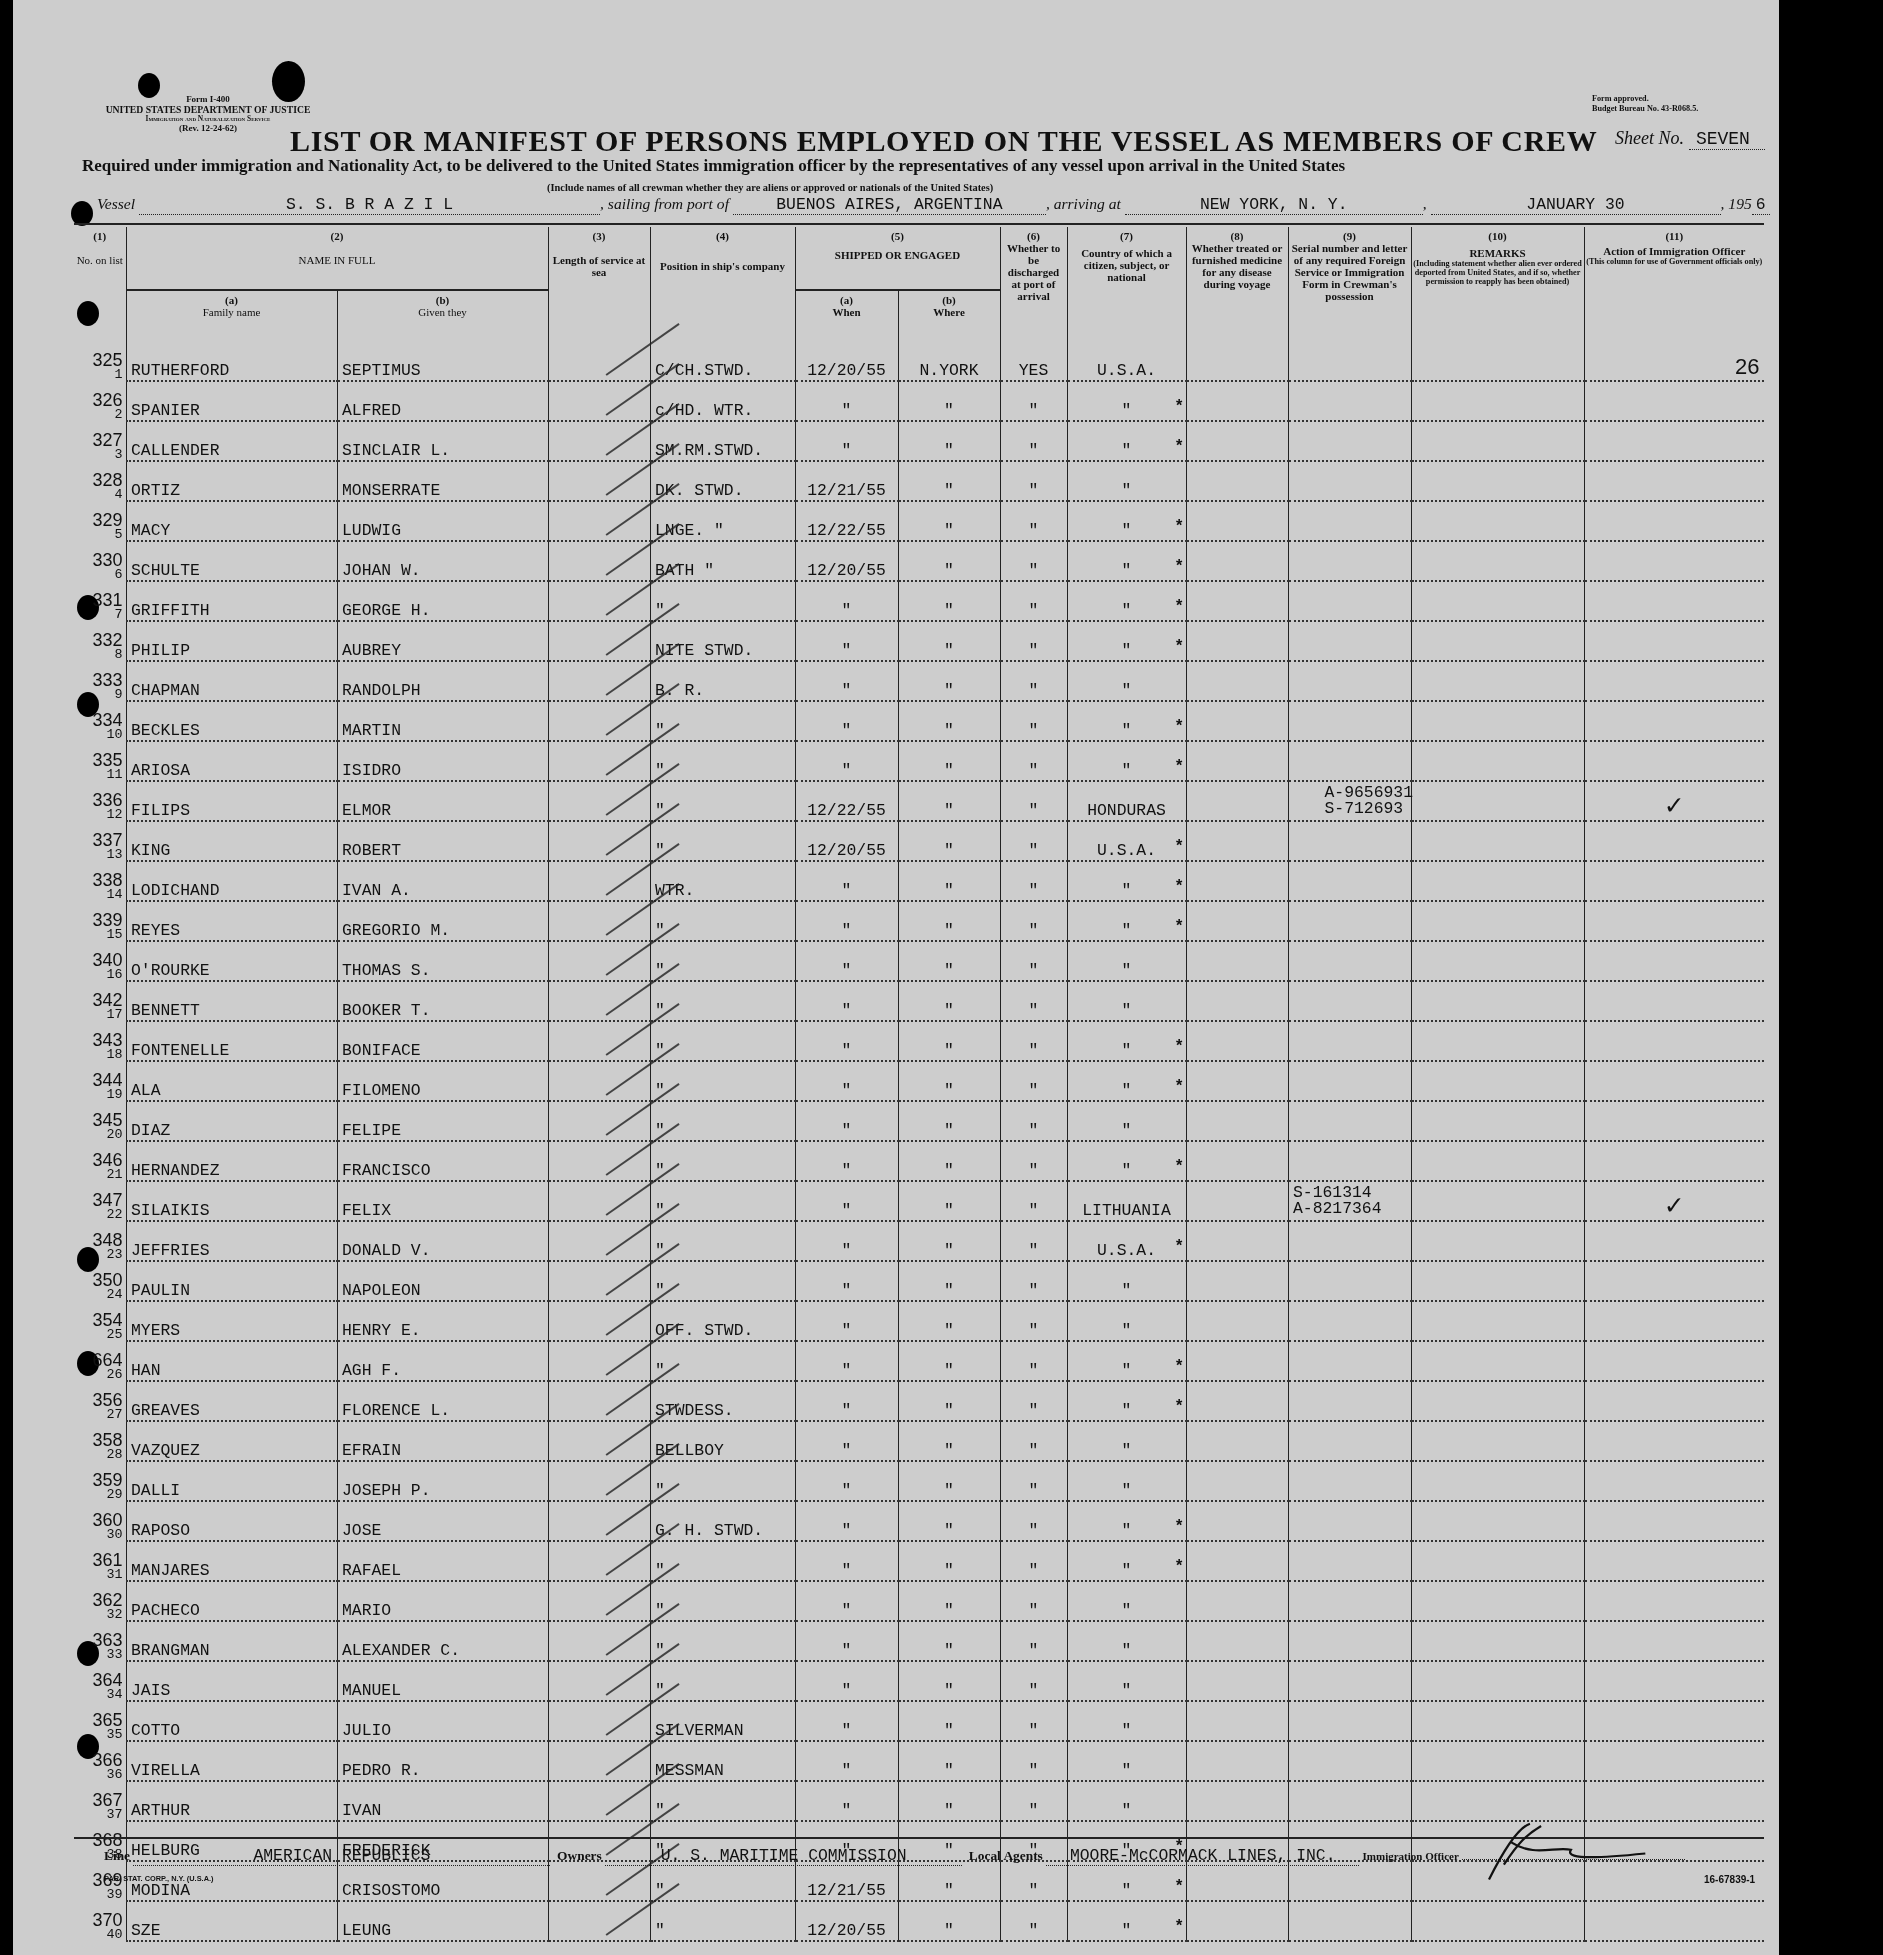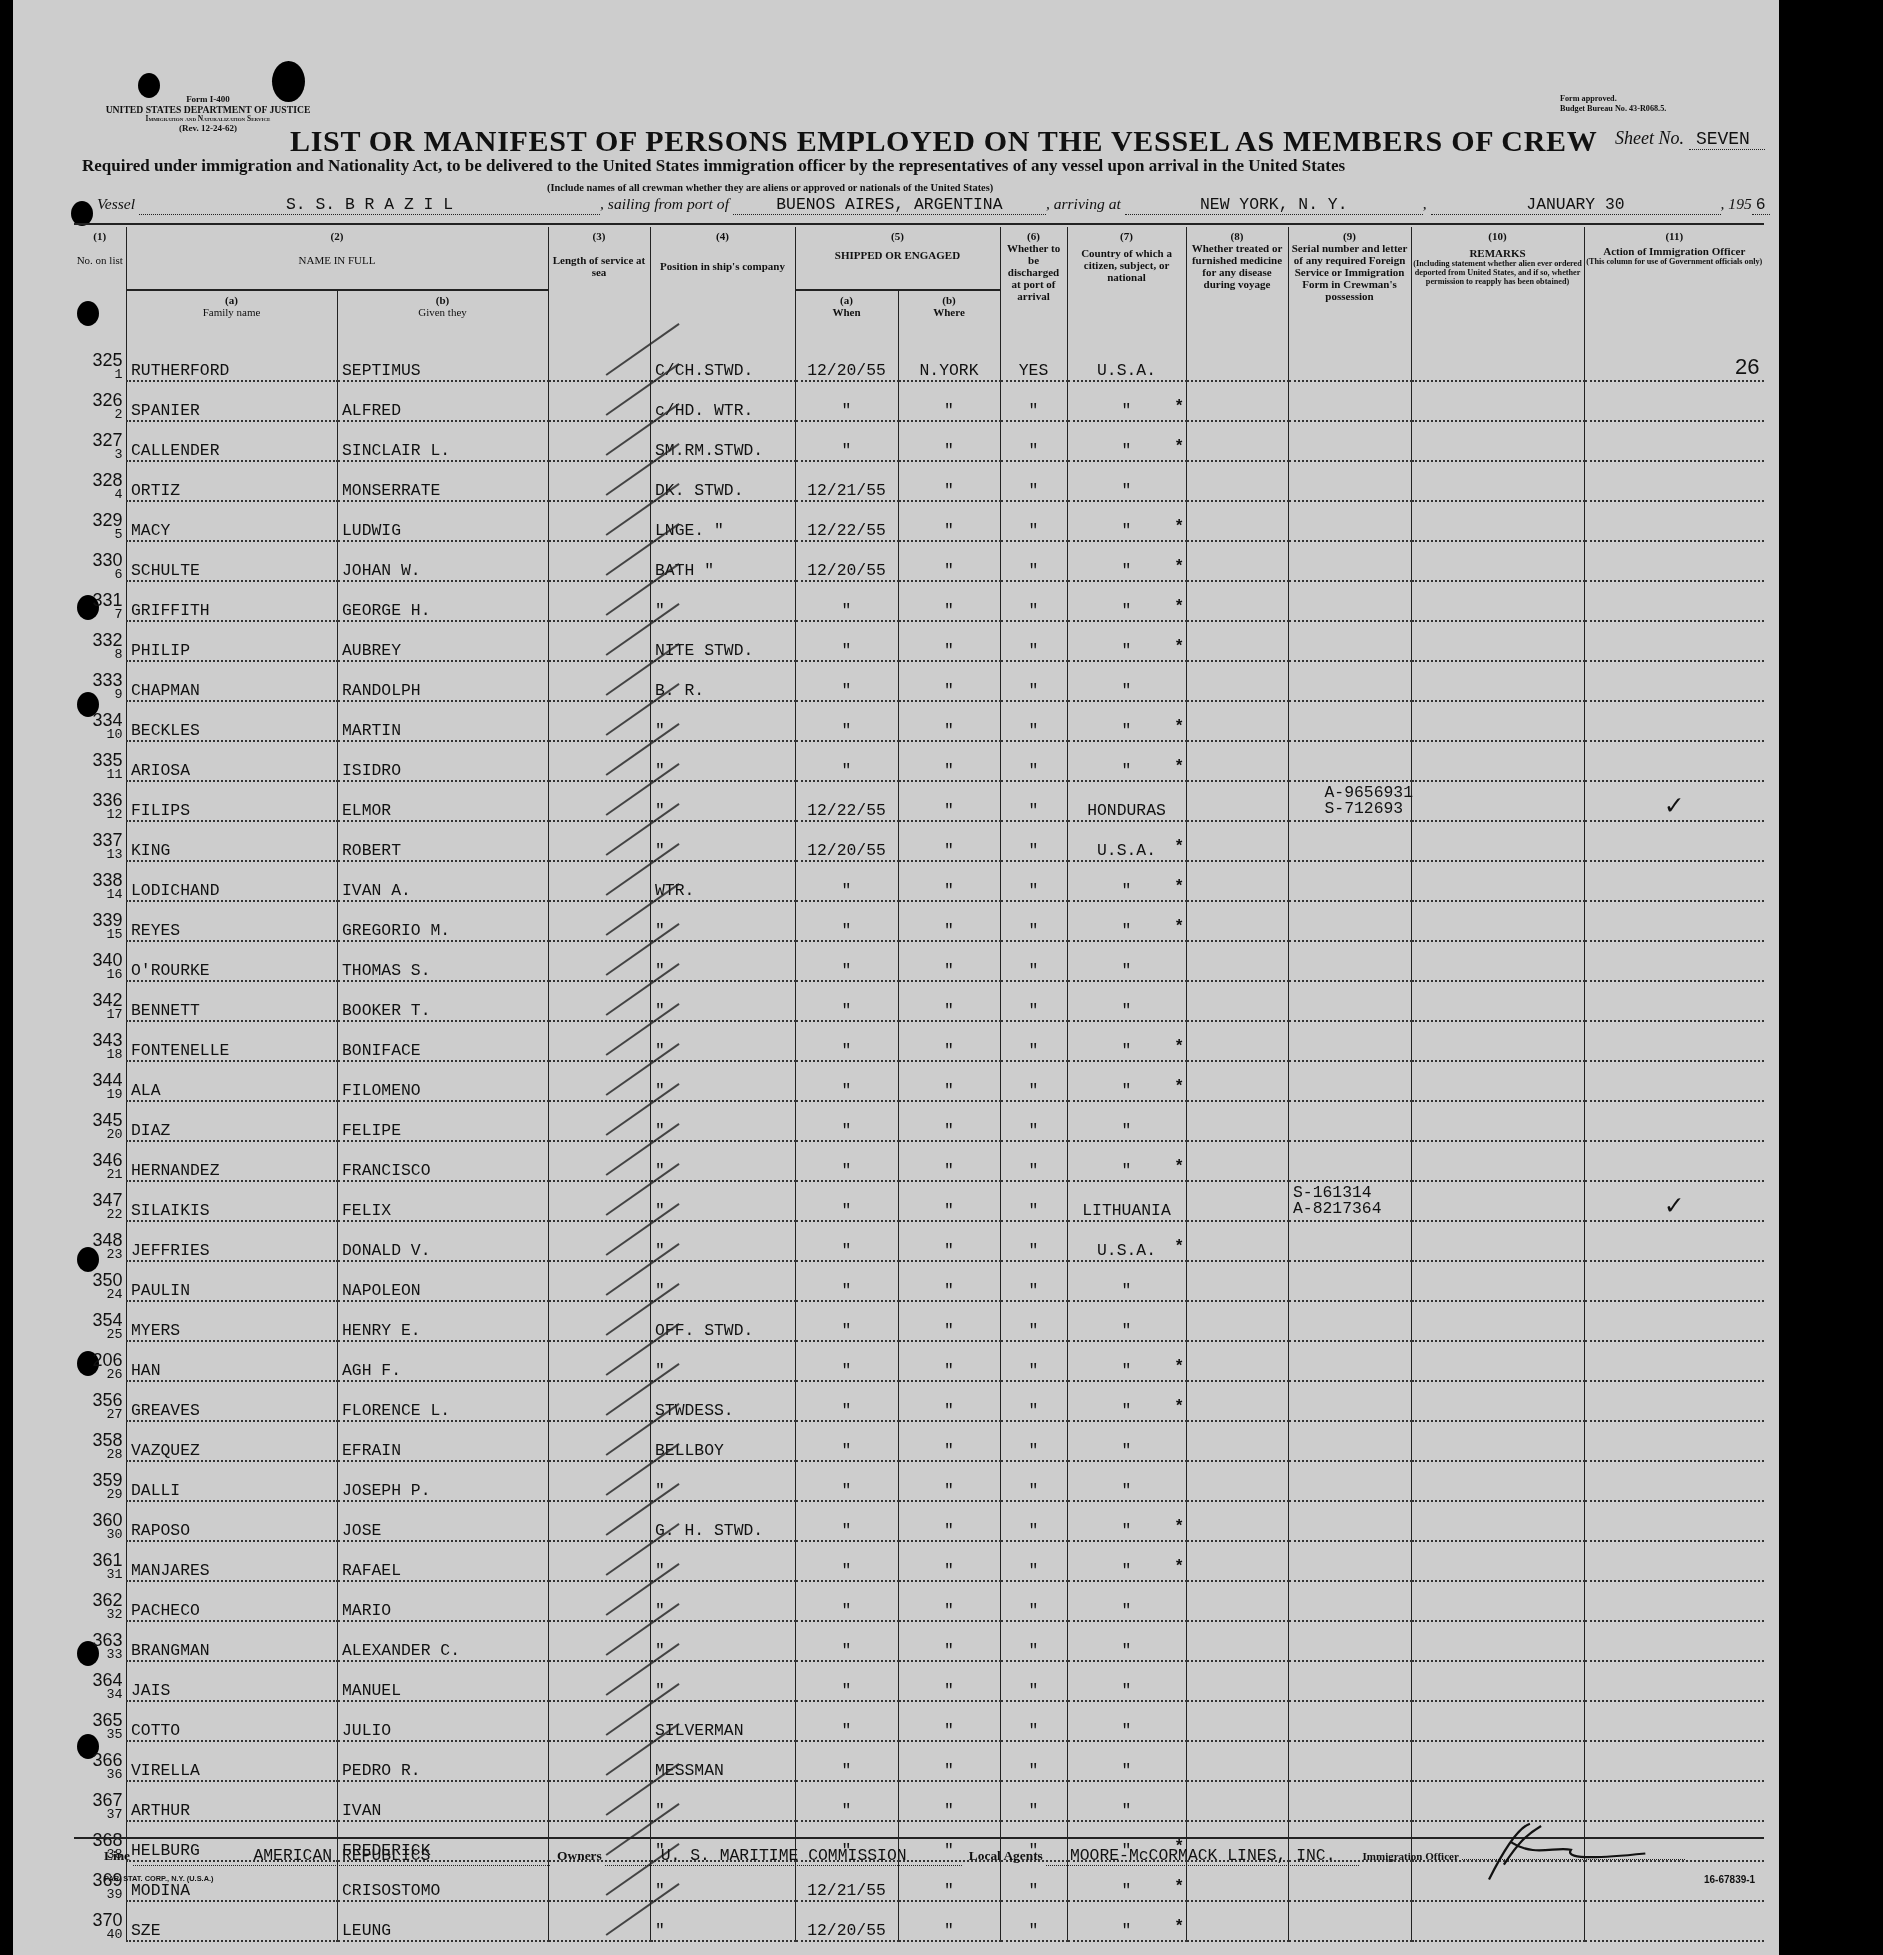--- a/index.html
+++ b/index.html
@@ -4,21 +4,21 @@
 <style>
   html,body{margin:0;padding:0;background:#000;}
   body{width:1883px;height:1955px;position:relative;overflow:hidden;font-family:"Liberation Serif",serif;color:#111;}
   .paper{position:absolute;left:13.4px;top:0;width:1766px;height:1955px;background:#cdcdcd;}
   .blackedge{position:absolute;right:0;top:0;width:104px;height:1955px;background:#000;}
   .hole{position:absolute;width:22px;height:25px;border-radius:50%;background:#000;}
   .hdr-left{position:absolute;left:74px;top:95px;width:268px;text-align:center;font-weight:bold;line-height:9.7px;}
   .hdr-left .f1{font-size:9px;}
   .hdr-left .f2{font-size:9.7px;}
   .hdr-left .f3{font-size:7.4px;font-variant:small-caps;}
-  .hdr-right{position:absolute;left:1560px;top:94px;font-size:8.2px;font-weight:bold;line-height:9.7px;}
+  .hdr-right{position:absolute;left:1592px;top:94px;font-size:8.2px;font-weight:bold;line-height:9.7px;}
   .title{position:absolute;left:290px;top:124px;font-size:30px;font-weight:bold;letter-spacing:0.7px;}
   .sheet{position:absolute;left:1615px;top:128px;font-size:18px;font-style:italic;}
   .sheet .v{font-style:normal;font-family:"Liberation Mono",monospace;border-bottom:1.5px dotted #222;padding:0 15px 0 7.4px;}
   .subtitle{position:absolute;left:82px;top:156px;font-size:17px;font-weight:bold;white-space:nowrap;}
   .include{position:absolute;left:547px;top:182px;font-size:10.4px;font-weight:bold;}
   .vessel-line{position:absolute;left:97px;top:195px;font-size:15.6px;white-space:nowrap;}
   .vessel-line i{font-style:italic;}
   .vessel-line .val{font-family:"Liberation Mono",monospace;font-size:16.4px;border-bottom:1.5px dotted #222;display:inline-block;text-align:center;}
   .rule{position:absolute;left:74px;width:1690px;height:2.2px;background:#222;}
   table.manifest{position:absolute;left:74px;top:227px;width:1690px;border-collapse:collapse;table-layout:fixed;}
@@ -661,21 +661,21 @@
         <td class="c">"</td>
         <td class="c">"</td>
         <td class="c"><span>"</span><span class="star"></span></td>
         <td></td>
         <td class="serial" style="white-space: pre;"></td>
         <td></td>
         <td class="c" style="font-family: &quot;DejaVu Sans&quot;, sans-serif; font-size: 25px;"></td>
       </tr>
       <tr>
         <td class="num">
-          <span class="top">206</span>
+          <span class="top">664</span>
           <span class="bot">26</span>
         </td>
         <td>HAN</td>
         <td>AGH F.</td>
         <td>
           <span class="tick"></span>
         </td>
         <td>"</td>
         <td class="c">"</td>
         <td class="c">"</td>

